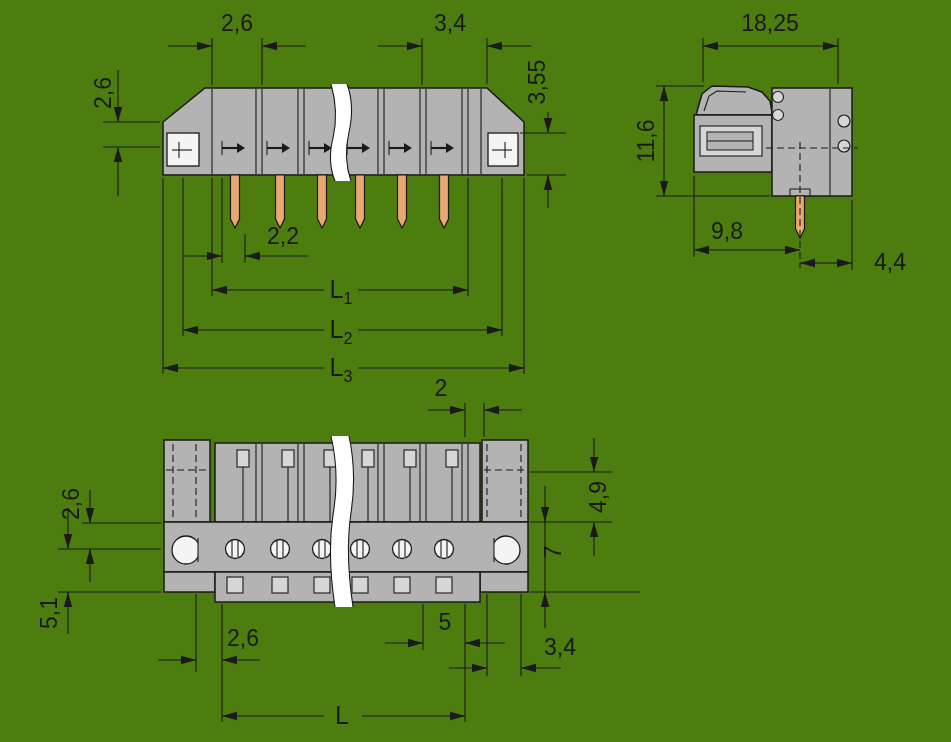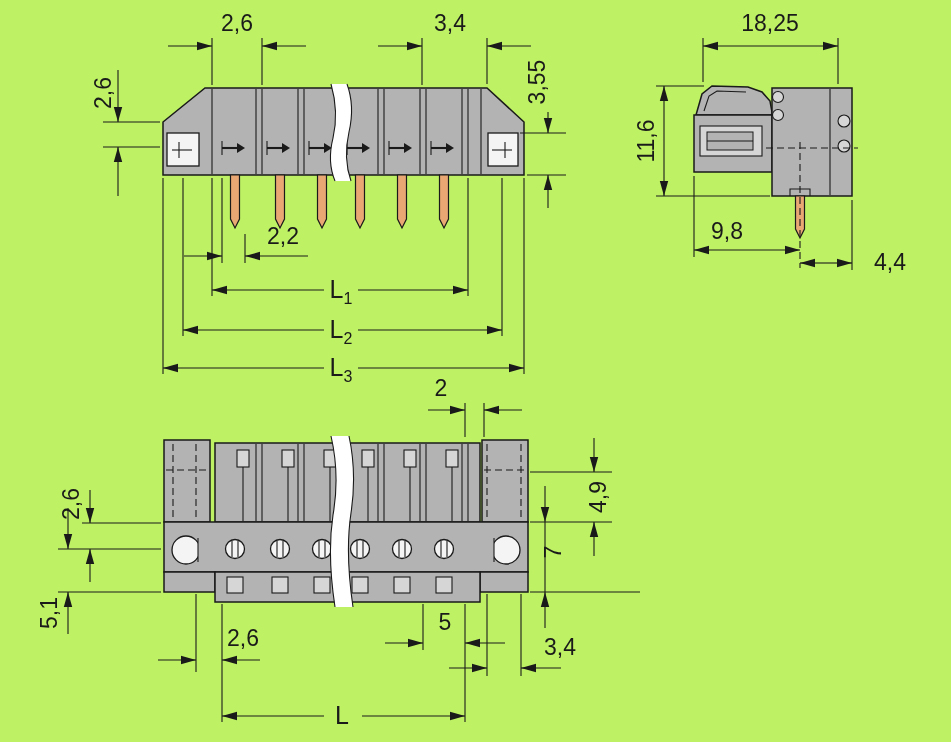--- a/index.html
+++ b/index.html
@@ -1,16 +1,16 @@
 <!DOCTYPE html>
 <html><head>
 <meta charset="utf-8">
 <style>
   html,body{margin:0;padding:0;background:#ffffff;}
-  .stage{width:951px;height:742px;background:#bef264;position:relative;overflow:hidden;}
+  .stage{width:951px;height:742px;background:#4d7c0f;position:relative;overflow:hidden;}
   svg{display:block;}
   .body{fill:#b3b3b3;stroke:#1a1a1a;stroke-width:1.5;stroke-linejoin:miter;}
   .lt{fill:#d6d6d6;stroke:#1a1a1a;stroke-width:1.1;}
   .inner{fill:#b3b3b3;stroke:#1a1a1a;stroke-width:1;}
   .white{fill:#f4f4f4;stroke:#1a1a1a;stroke-width:1.3;}
   .pin{fill:#e9a873;stroke:#1a1a1a;stroke-width:1.2;}
   .ln{stroke:#1a1a1a;stroke-width:1.1;fill:none;}
   .thick{stroke-width:2.1;}
   .dim{stroke:#1a1a1a;stroke-width:1.1;fill:none;}
   .dash{stroke-dasharray:7 4;}

